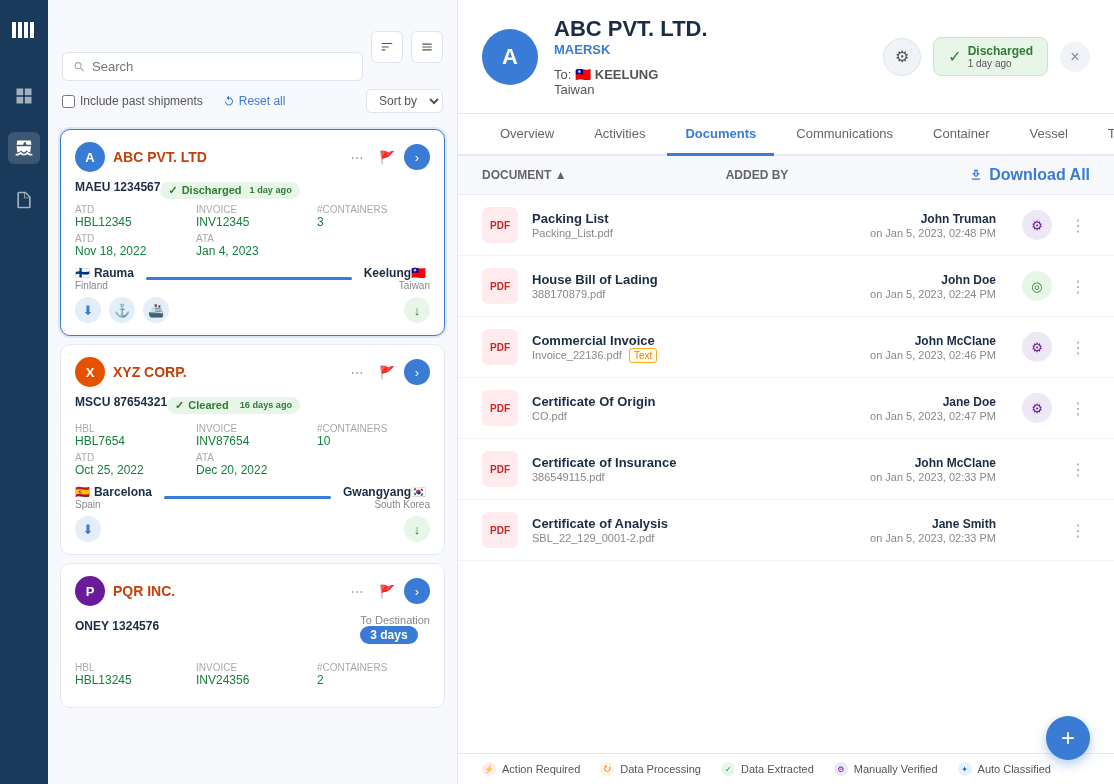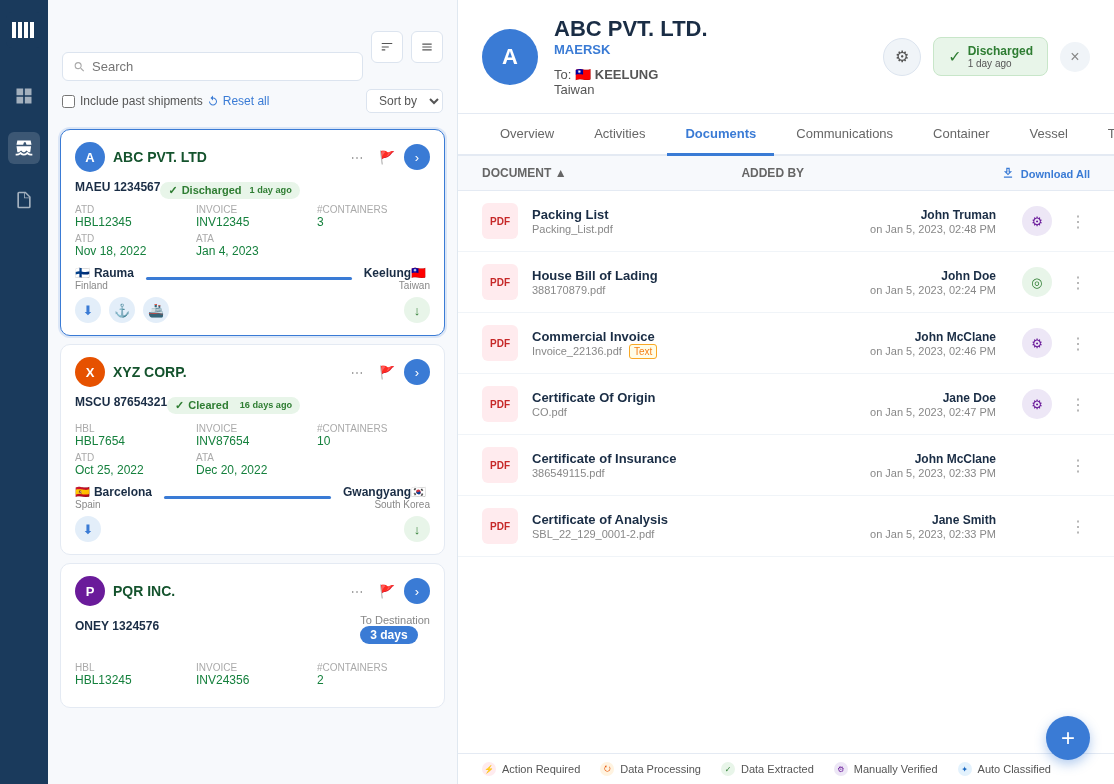--- a/index.html
+++ b/index.html
@@ -74,21 +74,21 @@
       border-radius: 6px;
       background: #fff;
       display: flex; align-items: center; justify-content: center;
       cursor: pointer;
       color: #555;
     }
     .filter-bar {
       padding: 8px 14px;
       display: flex;
       align-items: center;
-      gap: 4px;
+      gap: 20px;
     }
     .checkbox-label {
       display: flex; align-items: center; gap: 5px;
       font-size: 12px; color: #555;
     }
     .reset-btn {
       display: flex; align-items: center; gap: 4px;
       font-size: 12px; color: #3a7bd5; cursor: pointer; background: none; border: none;
     }
     .sort-select {
@@ -121,21 +121,21 @@
     .shipment-card.active { border-color: #3a7bd5; box-shadow: 0 0 0 2px rgba(58,123,213,0.15); }
 
     .card-header {
       display: flex; align-items: center; gap: 8px; margin-bottom: 8px;
     }
     .carrier-icon {
       width: 30px; height: 30px; background: #3a7bd5; border-radius: 50%;
       display: flex; align-items: center; justify-content: center;
       color: #fff; font-size: 13px; font-weight: 700; flex-shrink: 0;
     }
-    .card-company { font-weight: 700; font-size: 14px; color: #14532d; flex: 1; }
+    .card-company { font-weight: 700; font-size: 14px; color: #c2410c; flex: 1; }
     .card-actions { display: flex; align-items: center; gap: 4px; }
     .card-action-btn {
       width: 26px; height: 26px;
       border-radius: 50%;
       display: flex; align-items: center; justify-content: center;
       cursor: pointer; border: none; font-size: 13px;
     }
     .btn-dots { background: none; color: #888; }
     .btn-flag { background: none; color: #3a7bd5; }
     .btn-arrow { background: #3a7bd5; color: #fff; }
@@ -269,22 +269,22 @@
       padding: 10px 24px;
       border-bottom: 1px solid #e4eaf3;
       background: #f7f9fc;
     }
     .docs-header-label {
       font-size: 12px; font-weight: 700; color: #666; text-transform: uppercase;
       flex: 1; display: flex; align-items: center; gap: 4px;
     }
     .added-by-label { font-size: 12px; font-weight: 700; color: #666; text-transform: uppercase; flex: 1; }
     .download-all-btn {
-      display: flex; align-items: flex-end; gap: 6px;
-      font-size: 11px; font-weight: 600; color: #3a7bd5;
+      display: flex; align-items: center; gap: 6px;
+      font-size: 16px; font-weight: 600; color: #3a7bd5;
       background: none; border: none; cursor: pointer;
     }
 
     .doc-row {
       display: flex; align-items: center;
       padding: 12px 24px;
       border-bottom: 1px solid #f0f4f8;
       gap: 14px;
     }
     .pdf-icon {

